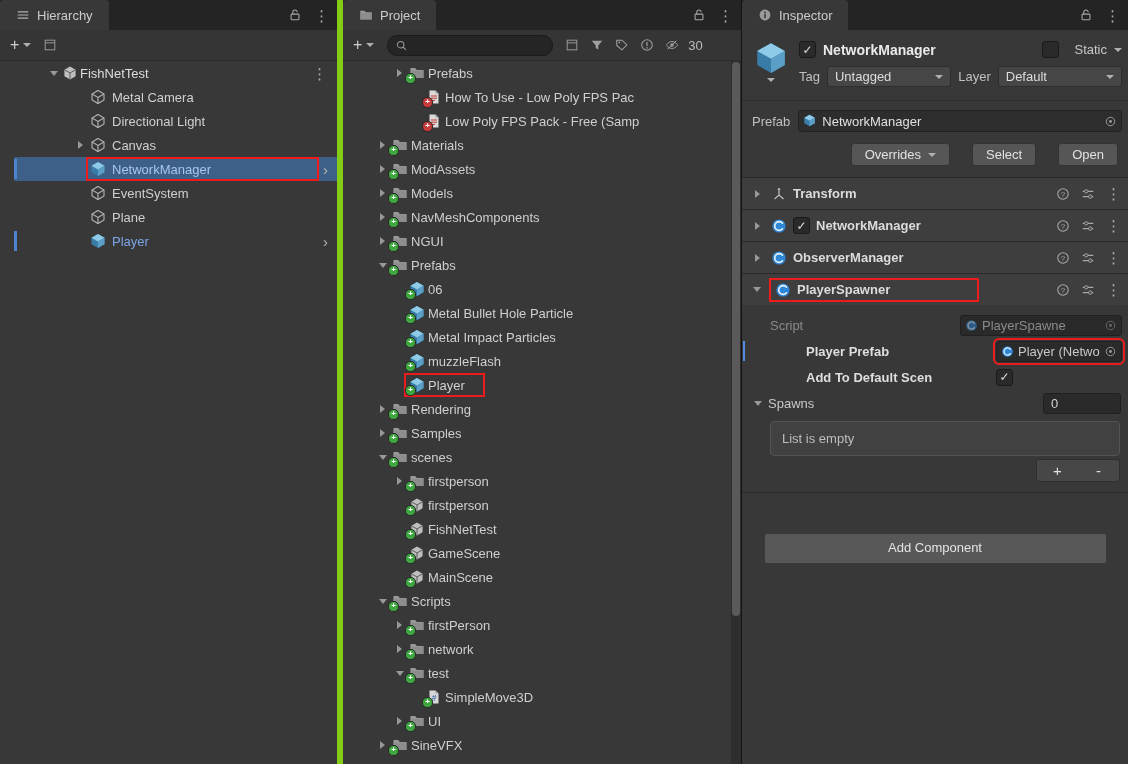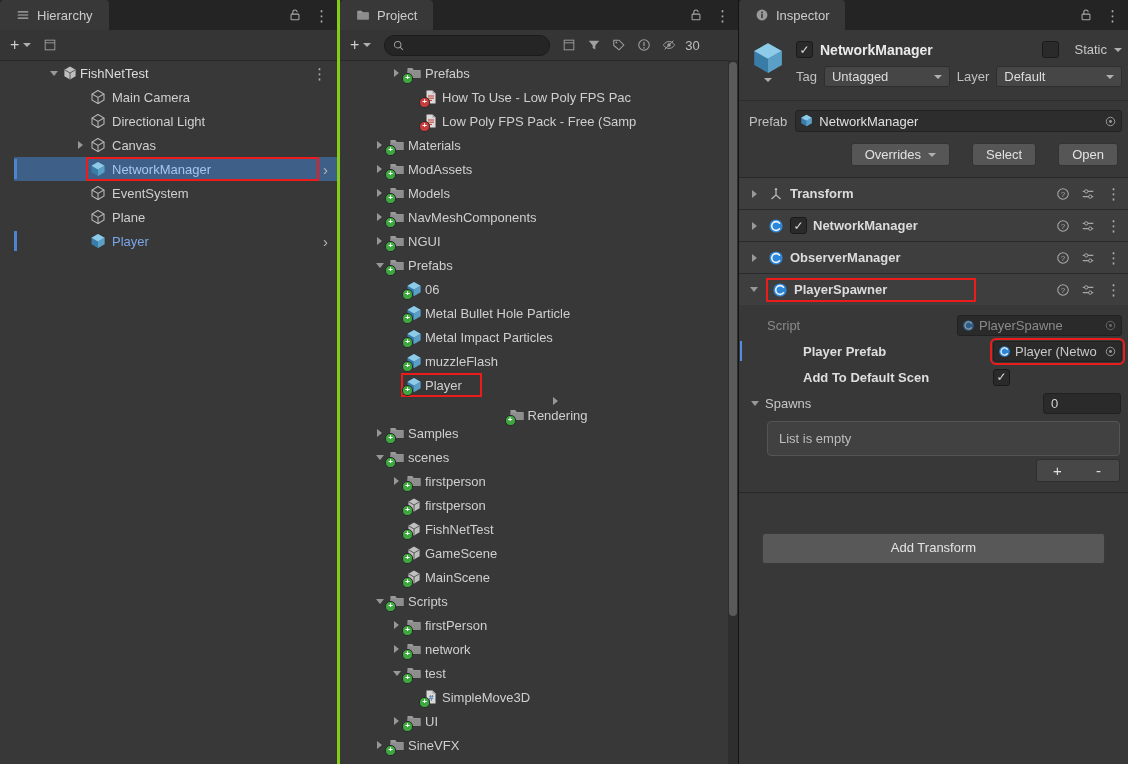--- a/index.html
+++ b/index.html
@@ -1,19 +1,19 @@
 <!DOCTYPE html>
 <html><head>
 <meta charset="utf-8">
 <style>
   html,body{margin:0;padding:0;background:#161616;}
   body{width:1128px;height:764px;overflow:hidden;font-family:"Liberation Sans",sans-serif;font-size:13px;color:#cfcfcf;}
   .app{display:flex;width:1128px;height:764px;}
   .panel{display:flex;flex-direction:column;background:#383838;min-width:0;}
-  #hierarchy{width:337px;border-right:3px solid #84cc16;}
+  #hierarchy{width:337px;border-right:6px solid #84cc16;}
   #project{width:398px;border-right:1px solid #141414;position:relative;}
   #inspector{flex:1;}
 
   
   .tabstrip{height:30px;background:#242424;display:flex;align-items:stretch;flex:none;}
   .tab{display:flex;align-items:center;gap:7px;padding:0 16px;background:#383838;color:#cccccc;border-radius:4px 4px 0 0;}
   .tabstrip-right{margin-left:auto;display:flex;align-items:center;gap:12px;padding-right:8px;color:#b0b0b0;}
   .kebab{font-size:15px;color:#b0b0b0;line-height:1;}
   .isvg{width:16px;height:16px;display:block;}
   .isvg.s14{width:14px;height:14px;}
@@ -250,21 +250,21 @@
 
             <span class="arrow">
               <span class=""></span>
             </span>
             <span class="content">
               <span class="ricon">
                 <svg class="isvg">
                   <use href="#sym-cube-wire"></use>
                 </svg>
               </span>
-              <span class="label">Main Camera</span>
+              <span class="label">Metal Camera</span>
             </span>
 
           </div>
           <div class="row hrow" style="padding-left: 72px;">
 
             <span class="arrow">
               <span class=""></span>
             </span>
             <span class="content">
               <span class="ricon">
@@ -606,21 +606,21 @@
             <span class="content">
               <span class="ricon">
                 <svg class="isvg">
                   <use href="#sym-cube"></use>
                 </svg>
                 <span class="badge green"></span>
               </span>
               <span class="label">Player</span>
             </span>
           </div>
-          <div class="row prow" style="padding-left: 33px; flex-direction: column;">
+          <div class="row prow" style="padding-left: 33px;">
             <span class="arrow">
               <span class="tri-r"></span>
             </span>
             <span class="content">
               <span class="ricon">
                 <svg class="isvg">
                   <use href="#sym-folder"></use>
                 </svg>
                 <span class="badge green"></span>
               </span>
@@ -1072,15 +1072,15 @@
         </div>
         <div class="pm-wrap">
           <div class="pm-bar">
             <span>+</span>
             <span>-</span>
           </div>
         </div>
       </div>
     </div>
 
-    <div class="add-comp">Add Transform</div>
+    <div class="add-comp">Add Component</div>
   </section>
 </div>
 
 </body></html>

